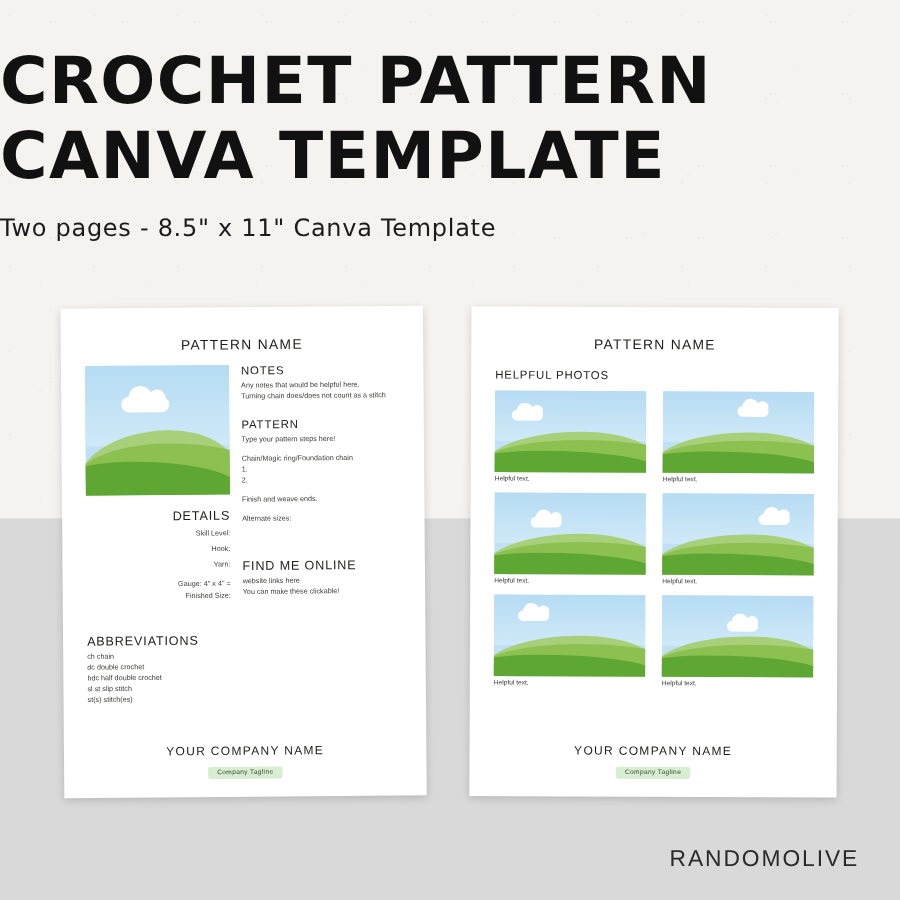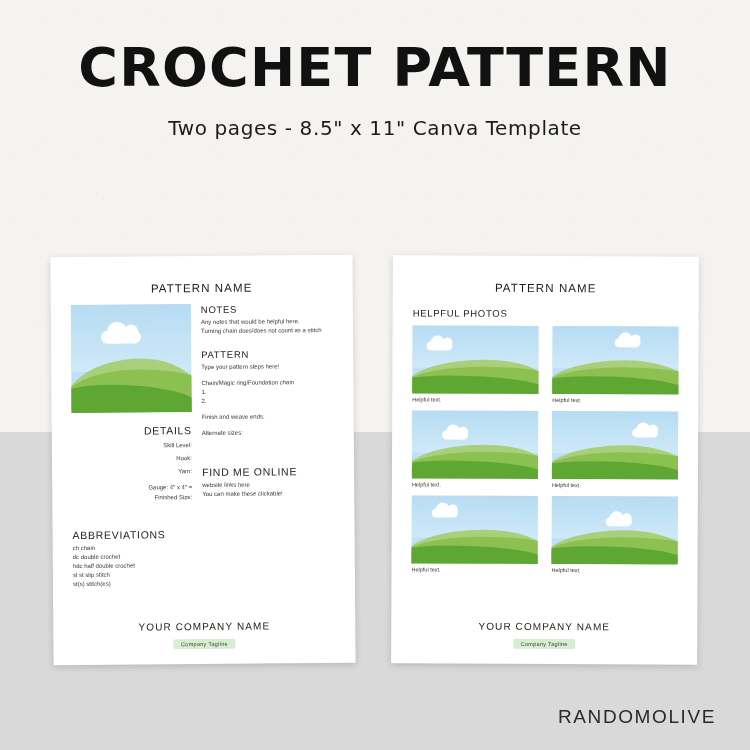--- a/index.html
+++ b/index.html
@@ -24,21 +24,21 @@
       radial-gradient(circle at 71% 31%, rgba(0,0,0,.022) 0 1px, transparent 1px),
       radial-gradient(circle at 88% 77%, rgba(0,0,0,.018) 0 1px, transparent 1px);
     background-size: 70px 70px, 90px 90px, 60px 60px, 110px 110px;
   }
   #bg-bottom {
     position: absolute; left: 0; top: 432px; width: 750px; height: 318px;
     background: #d9d9d9;
   }
 
   
-  #header { position: absolute; left: 0; top: 0; width: 750px; text-align: center; }
+  #header { position: absolute; left: 0; top: 0; width: 750px; }
   .title-line {
     font-family: "DejaVu Sans", sans-serif;
     font-weight: bold;
     font-size: 54px;
     line-height: 60px;
     letter-spacing: 1.2px;
     color: #111;
     white-space: nowrap;
   }
   #title-1 { margin-top: 38px; }
@@ -169,20 +169,21 @@
   .c-f .cloud { left: 54px; top: 21px; }
 </style>
 </head>
 <body>
 
 <div id="bg-top"></div>
 <div id="bg-bottom"></div>
 
 <div id="header">
   <div class="title-line" id="title-1">CROCHET PATTERN</div>
+  <div class="title-line" id="title-2">CANVA TEMPLATE</div>
   <div id="subtitle">Two pages - 8.5" x 11" Canva Template</div>
 </div>
 
 <div class="page" id="page-1">
   <div class="page-inner">
     <div class="page-title">PATTERN NAME</div>
 
     <div class="p1-cols">
       <div class="p1-left">
         <div class="photo" id="p1-photo">

